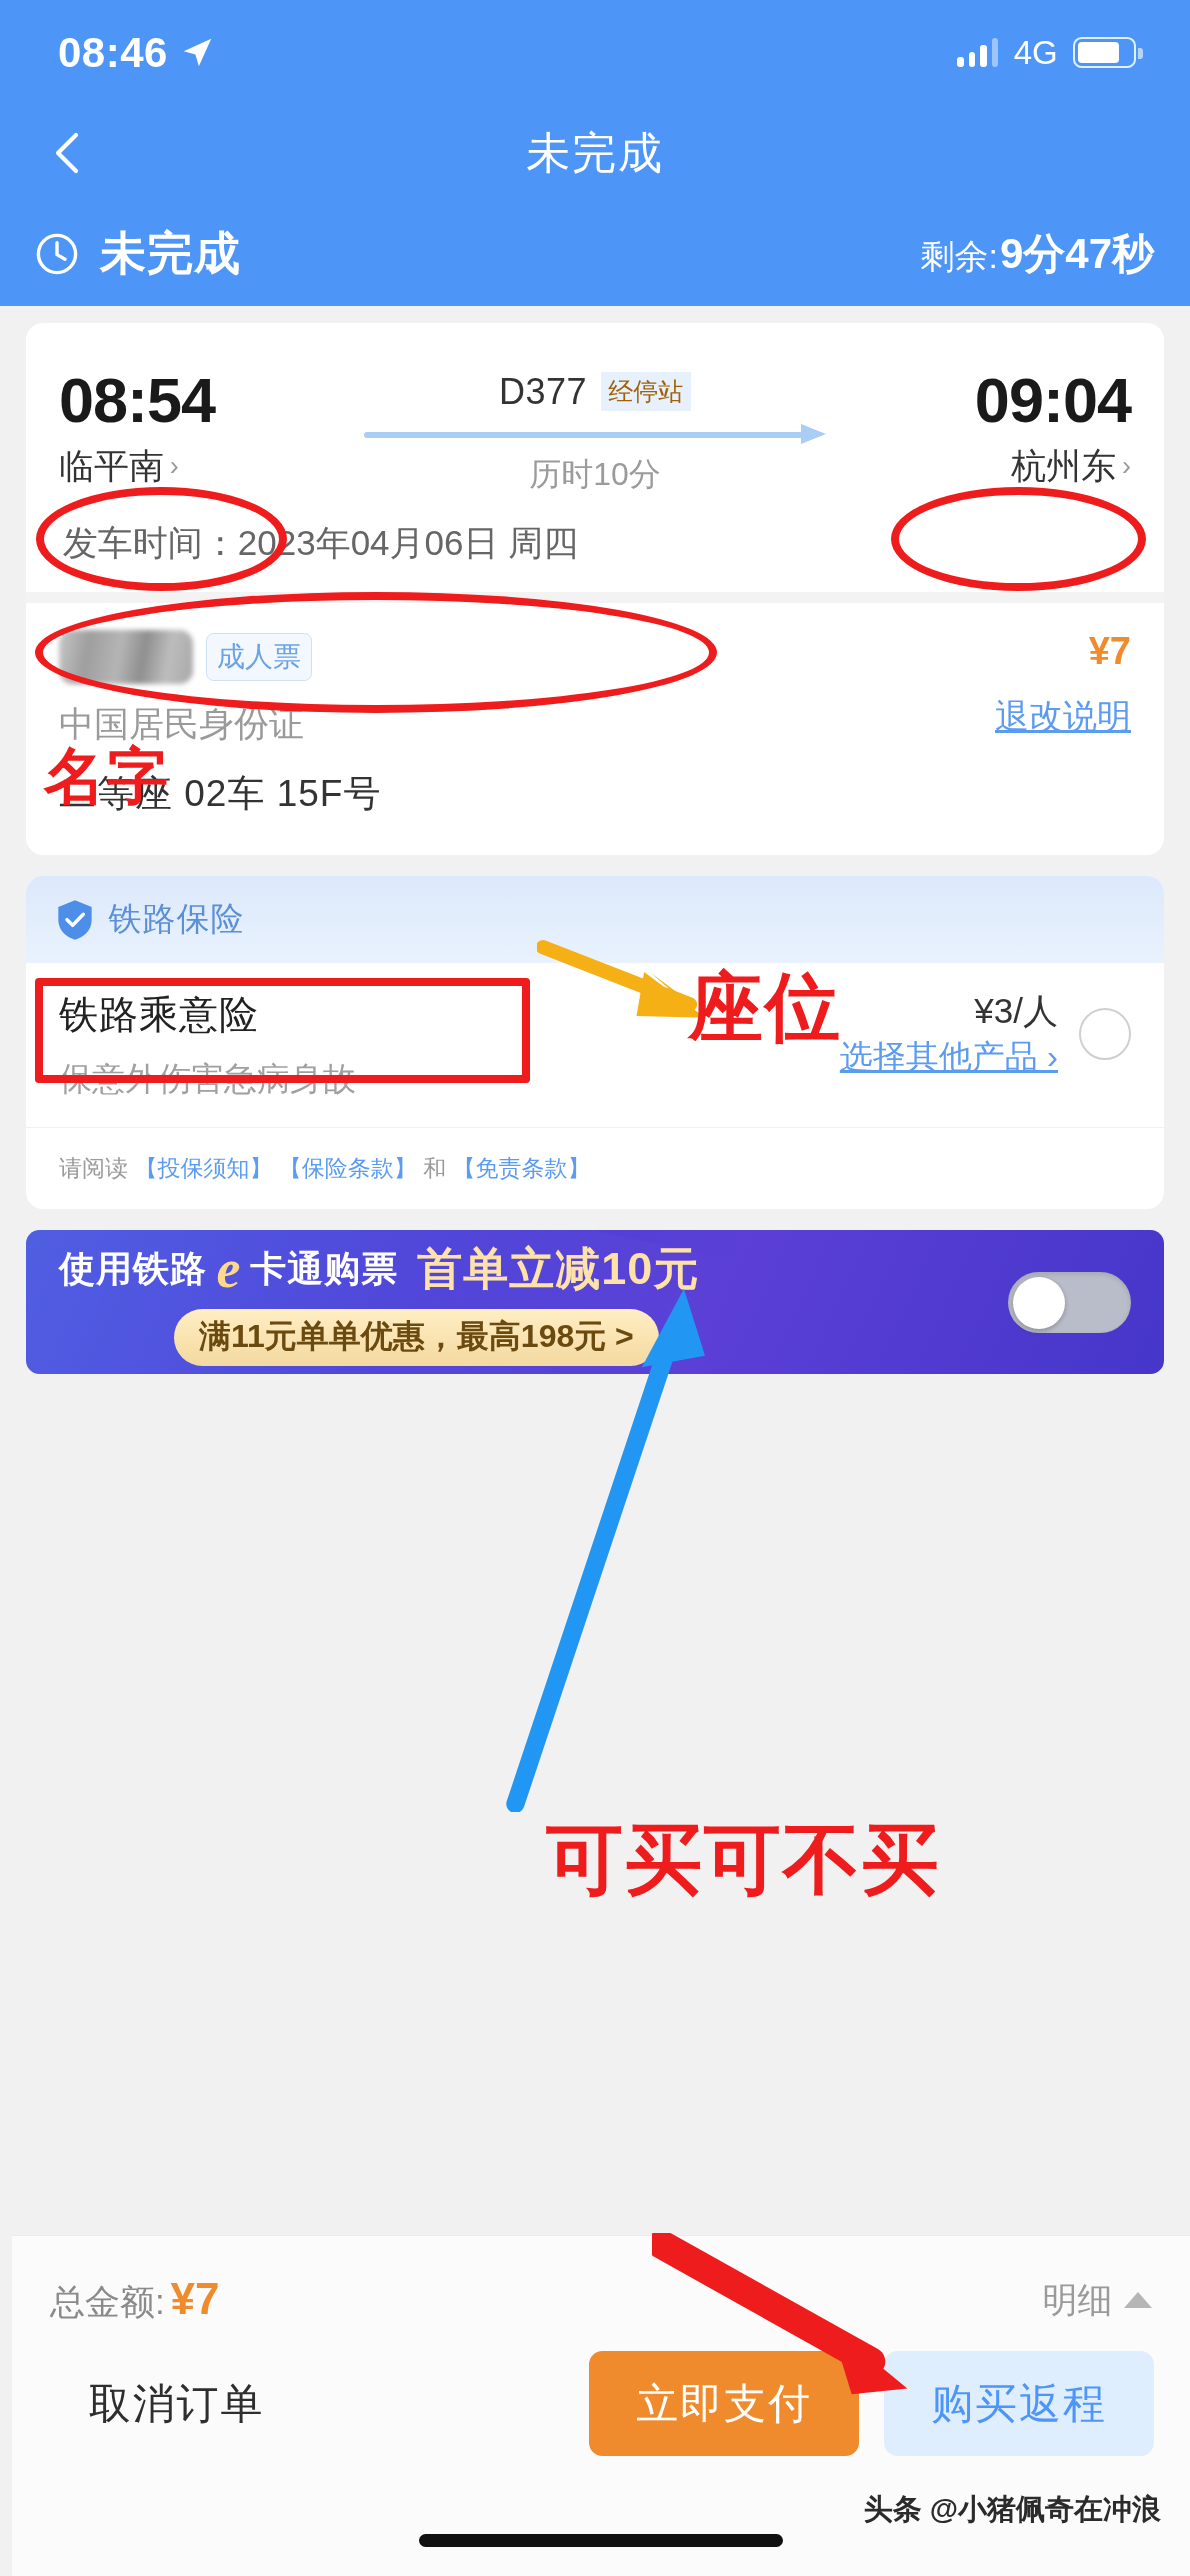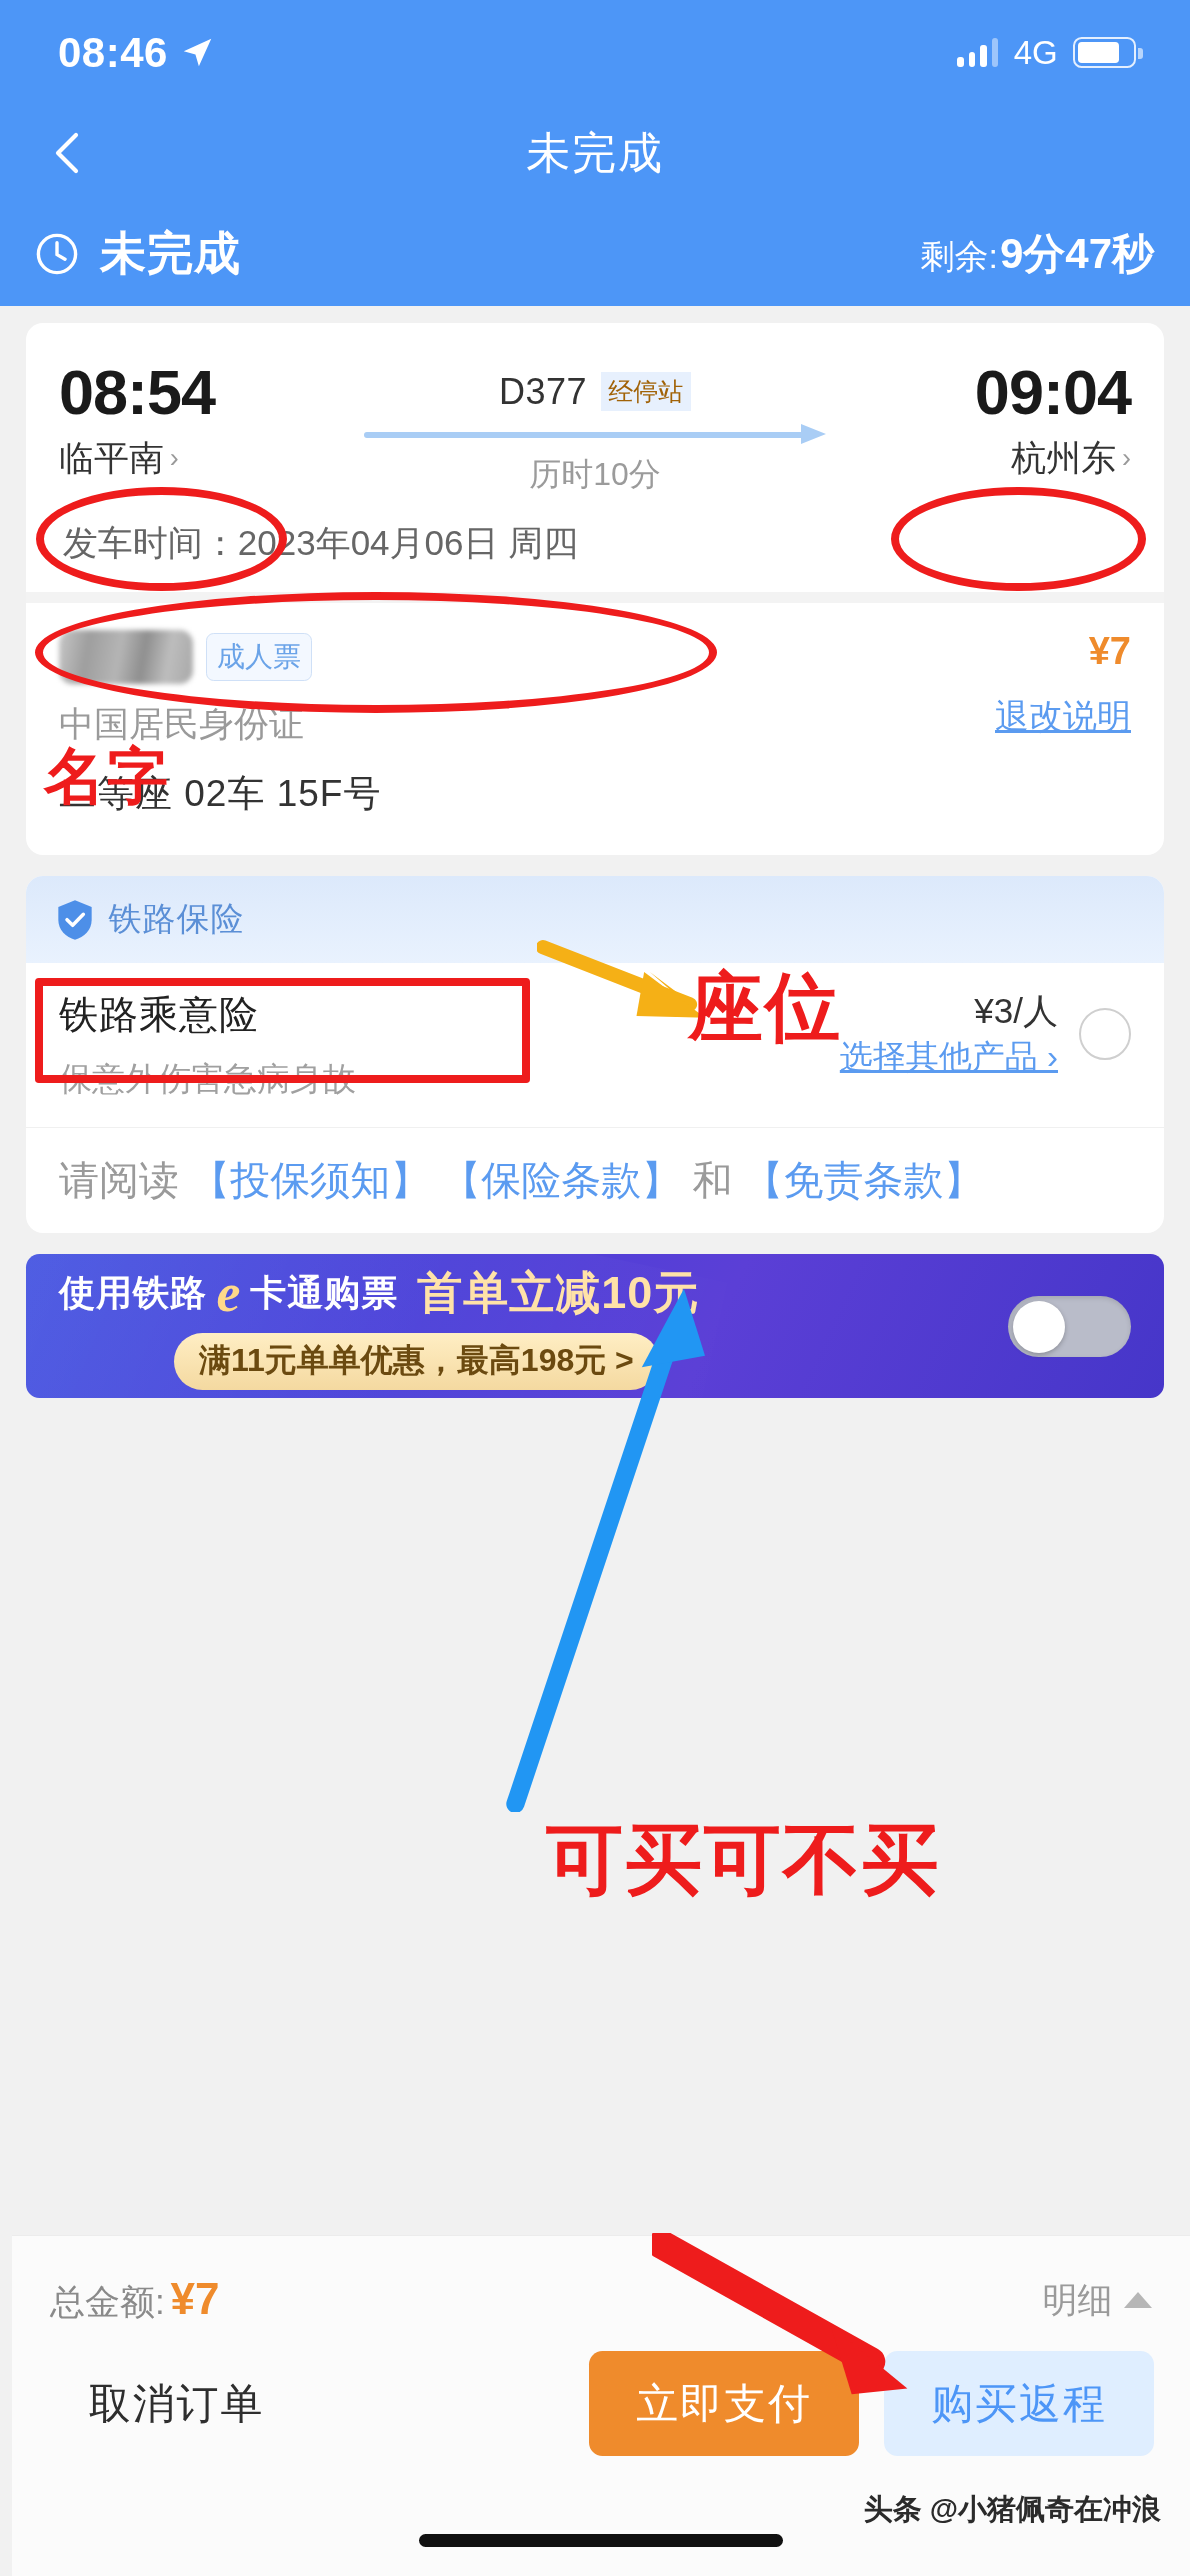--- a/index.html
+++ b/index.html
@@ -51,21 +51,21 @@
   .clock{ width:48px; height:48px; }
   .ss-right{ color:#fff; font-size:34px; display:flex; align-items:baseline; gap:1.9px; }
   .ss-right .cd{ font-size:42px; font-weight:700; letter-spacing:0px; }
 
   
   .card{ background:#fff; border-radius:17px; margin:0 26px; overflow:hidden; }
 
   
   .trip{ padding:36px 33px 25px 33px; }
   .trip-row{ display:flex; align-items:flex-start; justify-content:space-between; }
-  .endpoint{ width:288px; }
+  .endpoint{ width:288px;margin-top:8px; }
   .endpoint.right{ text-align:right; }
   .ep-time{ font-size:63px; font-weight:700; color:#1a1a1a; line-height:1.05; letter-spacing:-1px; }
   .ep-station{ margin-top:9.6px; font-size:35px; color:#333; display:flex; align-items:center; gap:5.8px; }
   .endpoint.right .ep-station{ justify-content:flex-end; }
   .chev{ font-size:27px; color:#9a9a9a; }
   .middle{ flex:1; text-align:center; padding-top:11.5px; }
   .mid-top{ display:flex; align-items:center; justify-content:center; gap:13.4px; }
   .train-no{ font-size:36px; color:#333; letter-spacing:0.5px; }
   .stop-tag{ font-size:25px; color:#a16207; background:#e7f0fd; padding:2.9px 7.7px; }
   .arrowline{ position:relative; height:21px; margin:11.5px 17px 0 17px; }
@@ -101,21 +101,21 @@
   .ins-head .t{ font-size:33px; color:#5b8fd6; letter-spacing:1px; }
   .shield{ width:40px; height:44px; }
   .ins-body{ padding:25px 33px 25px 33px; display:flex; justify-content:space-between; align-items:flex-start; }
   .ins-title{ font-size:39px; color:#222; letter-spacing:1px; }
   .ins-sub{ margin-top:15.3px; font-size:33px; color:#a0a0a0; }
   .ins-right{ display:flex; align-items:center; gap:21px; }
   .ins-rtext{ text-align:right; }
   .ins-price{ font-size:35px; color:#333; }
   .ins-other{ margin-top:17px; font-size:33px; color:#5b9bf0; }
   .radio{ width:52px; height:52px; border-radius:50%; border:2.9px solid #cfcfcf; background:#fff; }
-  .ins-terms{ border-top:1.9px solid #f0f0f0; padding:25px 33px 25px 33px; font-size:40px; color:#9a9a9a; }
+  .ins-terms{ border-top:1.9px solid #f0f0f0; padding:25px 33px 25px 33px; font-size:23px; color:#9a9a9a; }
   .ins-terms a{ color:#5b9bf0; text-decoration:none; }
 
   
   .promo{
     margin:21px 26px 0 26px; height:144px; border-radius:13.4px; overflow:hidden;
     position:relative;
     background:
       linear-gradient(115deg,#3f4fe0 0%,#4a3fd8 35%,#5b3fd6 60%,#4636c9 100%);
     display:flex; align-items:center;
   }

